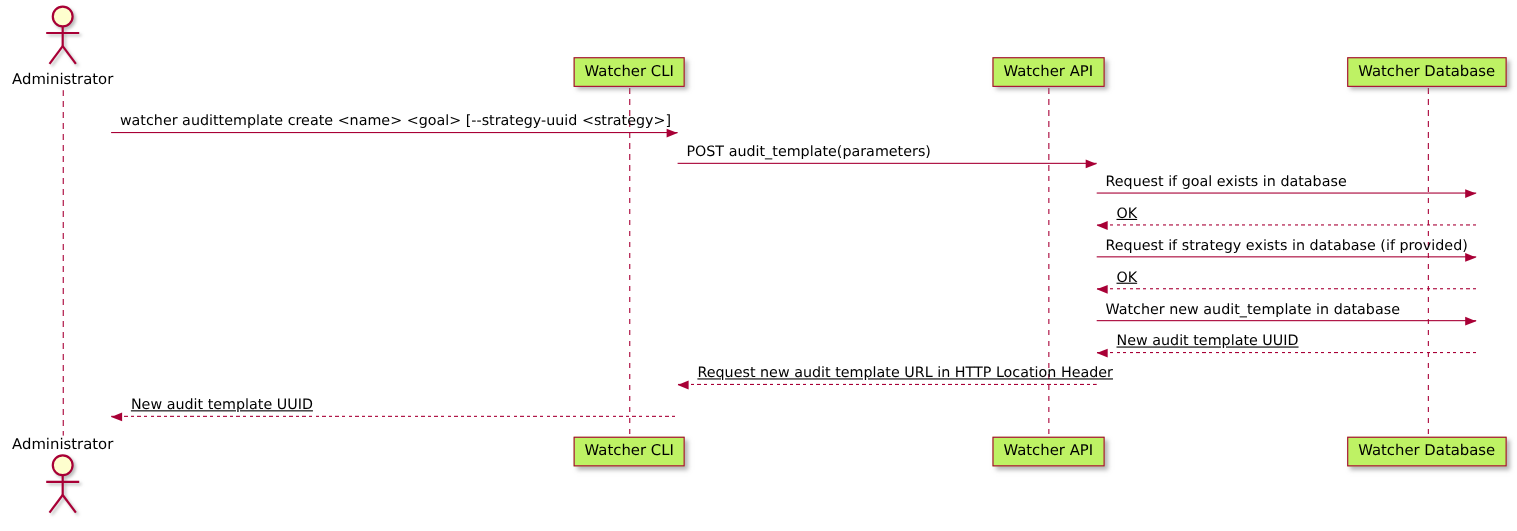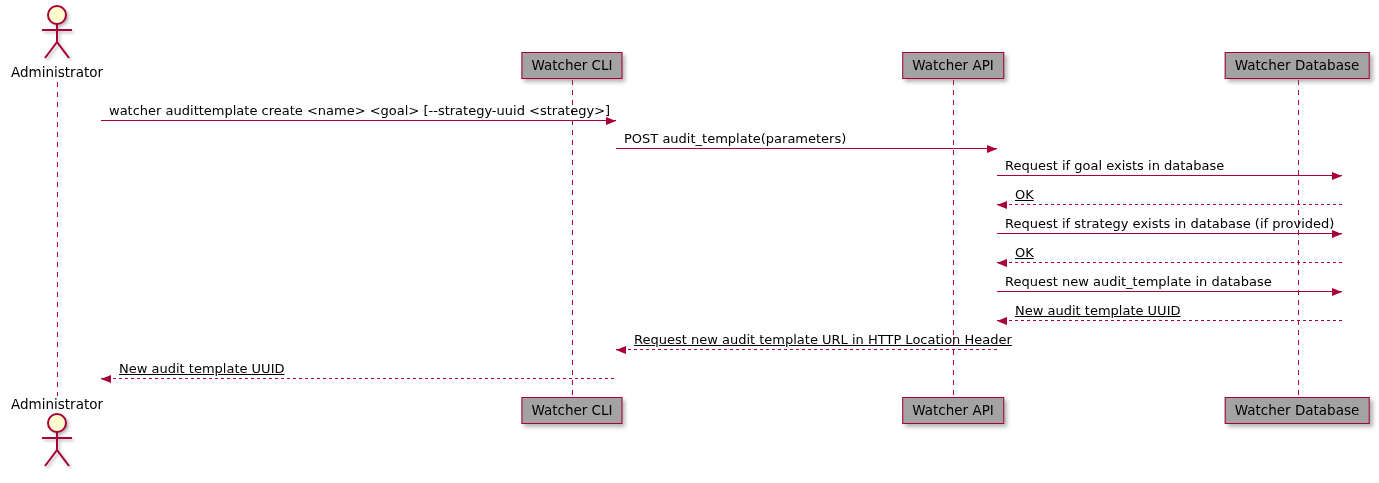--- a/index.html
+++ b/index.html
@@ -14,21 +14,21 @@
     overflow: hidden;
   }
   .lifeline {
     position: absolute;
     width: 1px;
     background: repeating-linear-gradient(to bottom, #A80036 0 5px, transparent 5px 10px);
   }
   .participant {
     position: absolute;
     transform: translateX(-50%);
-    background: #a3a3a3;
+    background: #bef264;
     border: 1.5px solid #A80036;
     padding: 4px 9px 5px 9px;
     font-size: 13.5px;
     white-space: nowrap;
     box-shadow: 3px 3px 4px rgba(120,120,120,0.55);
     line-height: 16px;
   }
   .actor-label {
     position: absolute;
     transform: translateX(-50%);
@@ -122,21 +122,21 @@
     <span class="msg-arrowhead"></span>
   </div>
 
   <div class="msg dashed left reply" style="left:953px; top:245px; width:345px;">
     <span class="msg-label">OK</span>
     <span class="msg-line"></span>
     <span class="msg-arrowhead"></span>
   </div>
 
   <div class="msg solid right" style="left:953px; top:274px; width:345px;">
-    <span class="msg-label">Request new audit_template in database</span>
+    <span class="msg-label">Watcher new audit_template in database</span>
     <span class="msg-line"></span>
     <span class="msg-arrowhead"></span>
   </div>
 
   <div class="msg dashed left reply" style="left:953px; top:303px; width:345px;">
     <span class="msg-label">New audit template UUID</span>
     <span class="msg-line"></span>
     <span class="msg-arrowhead"></span>
   </div>
 

